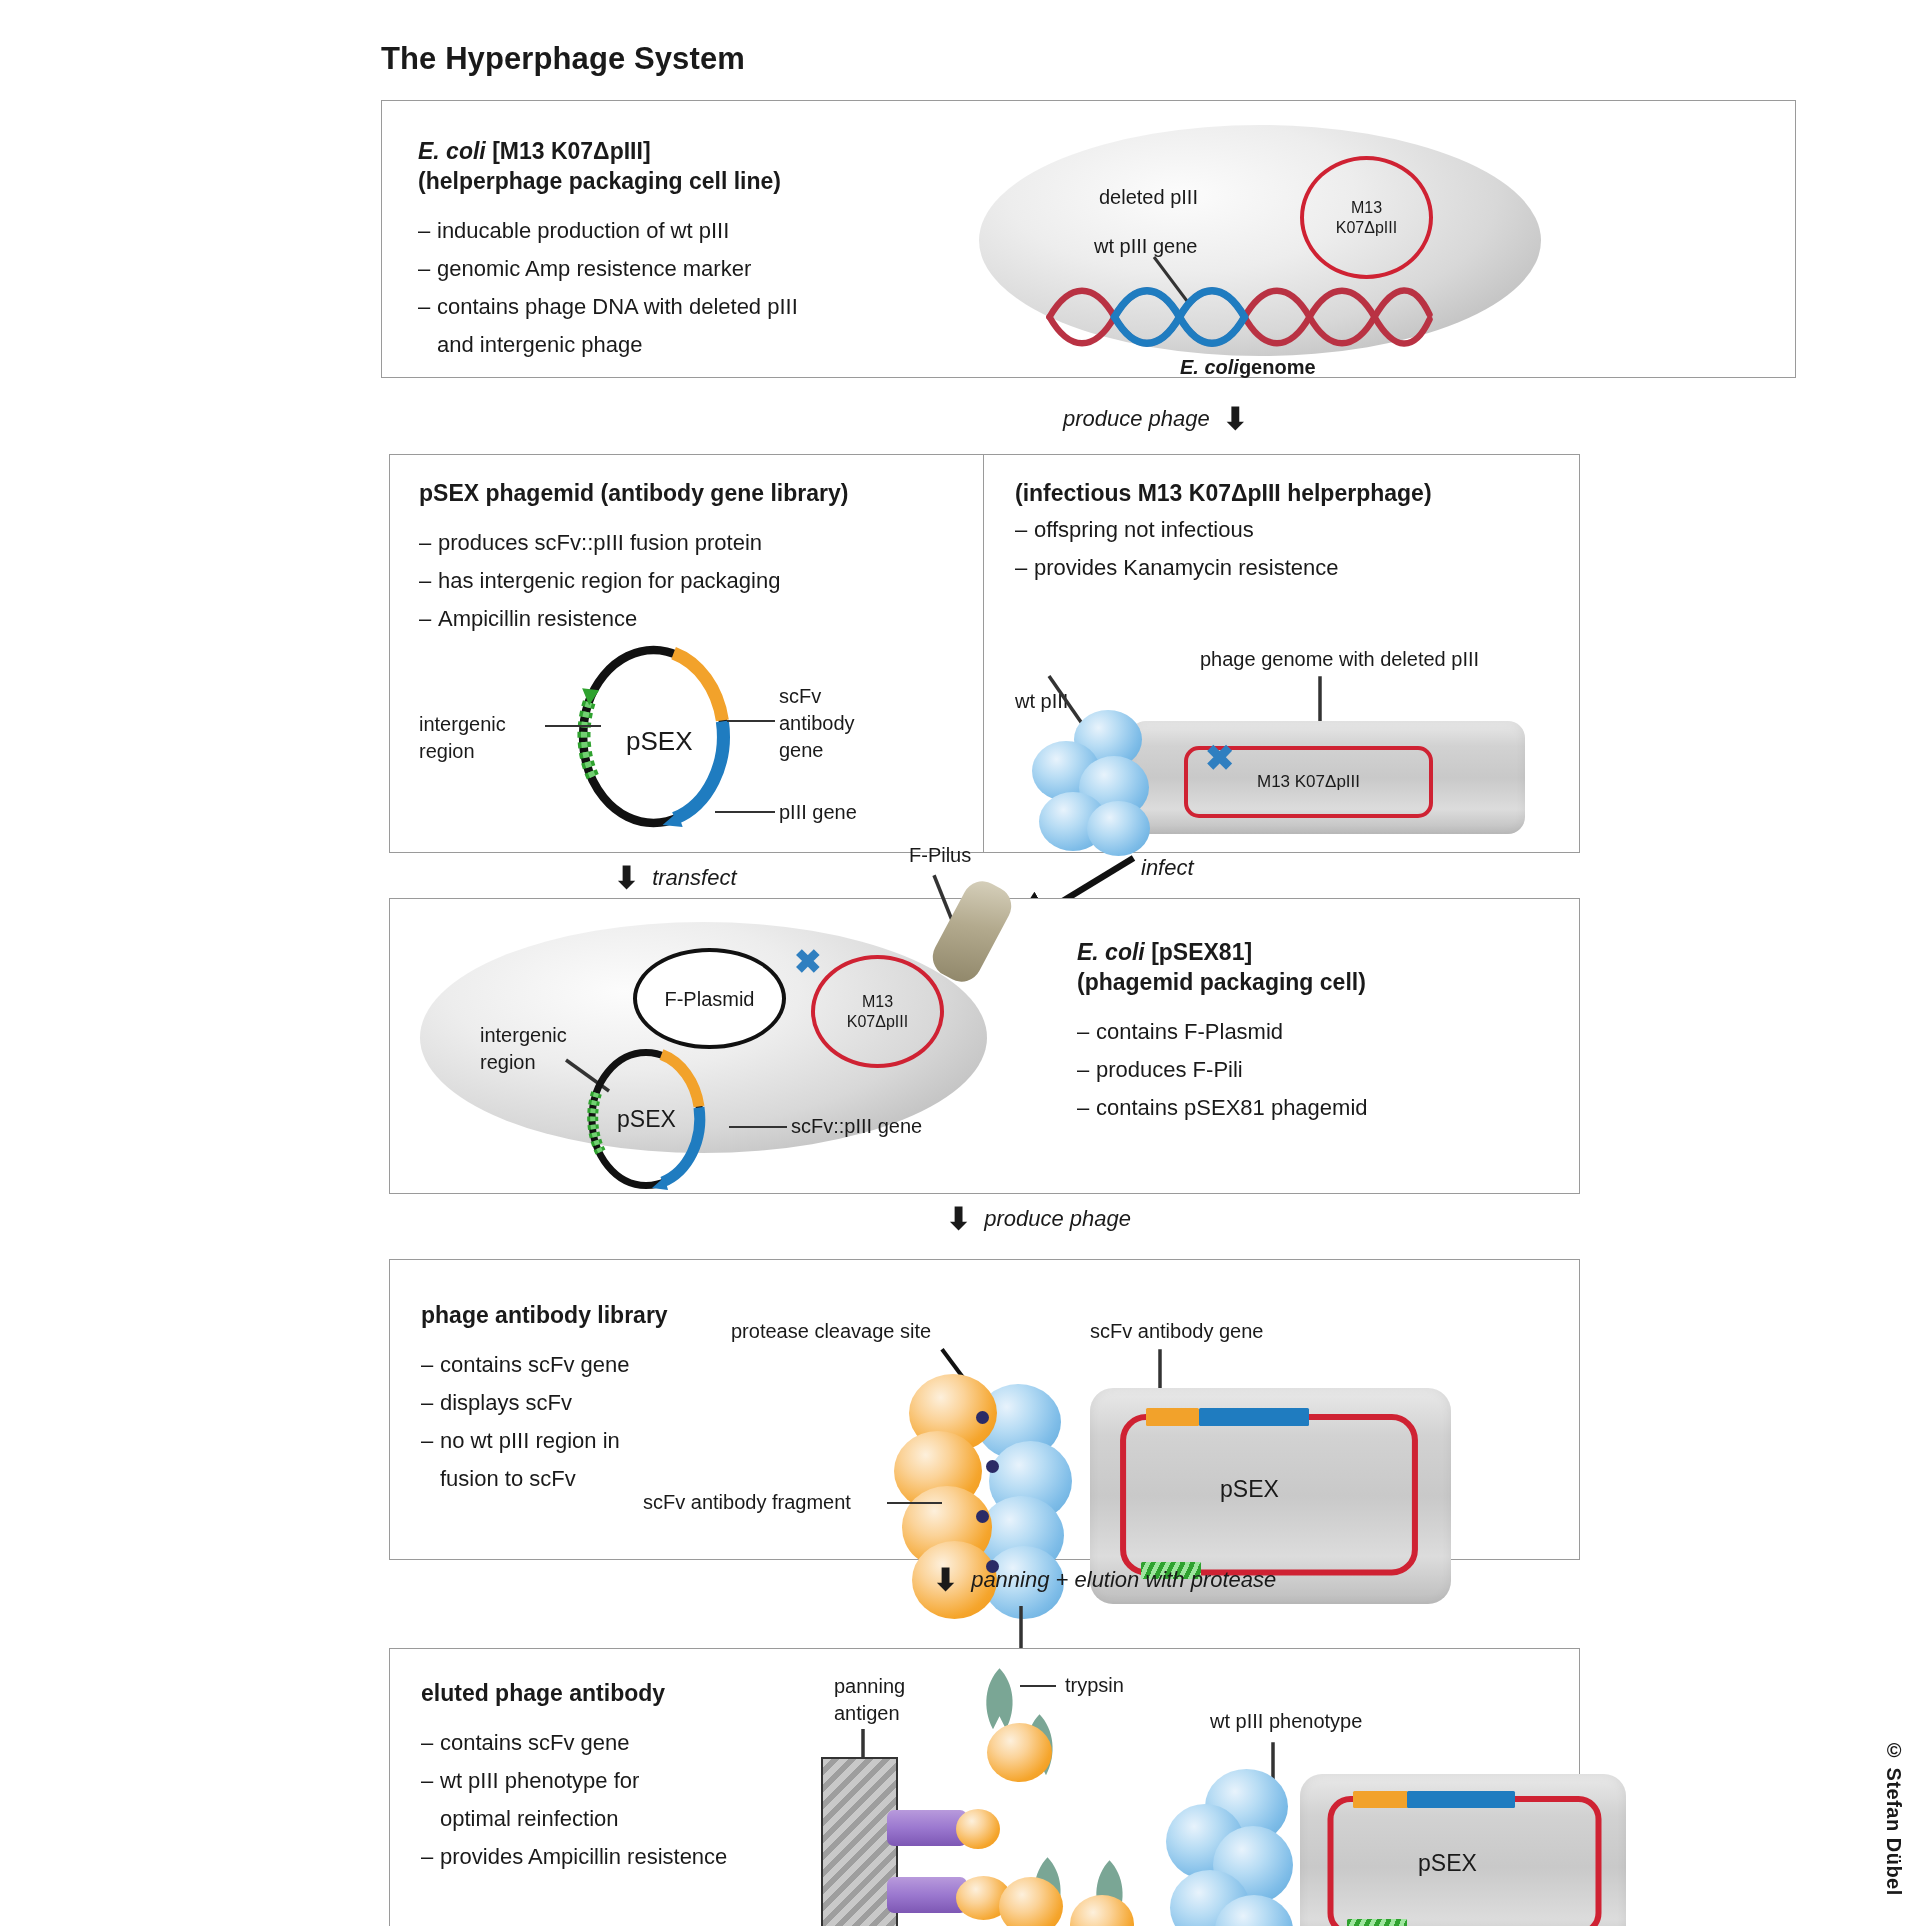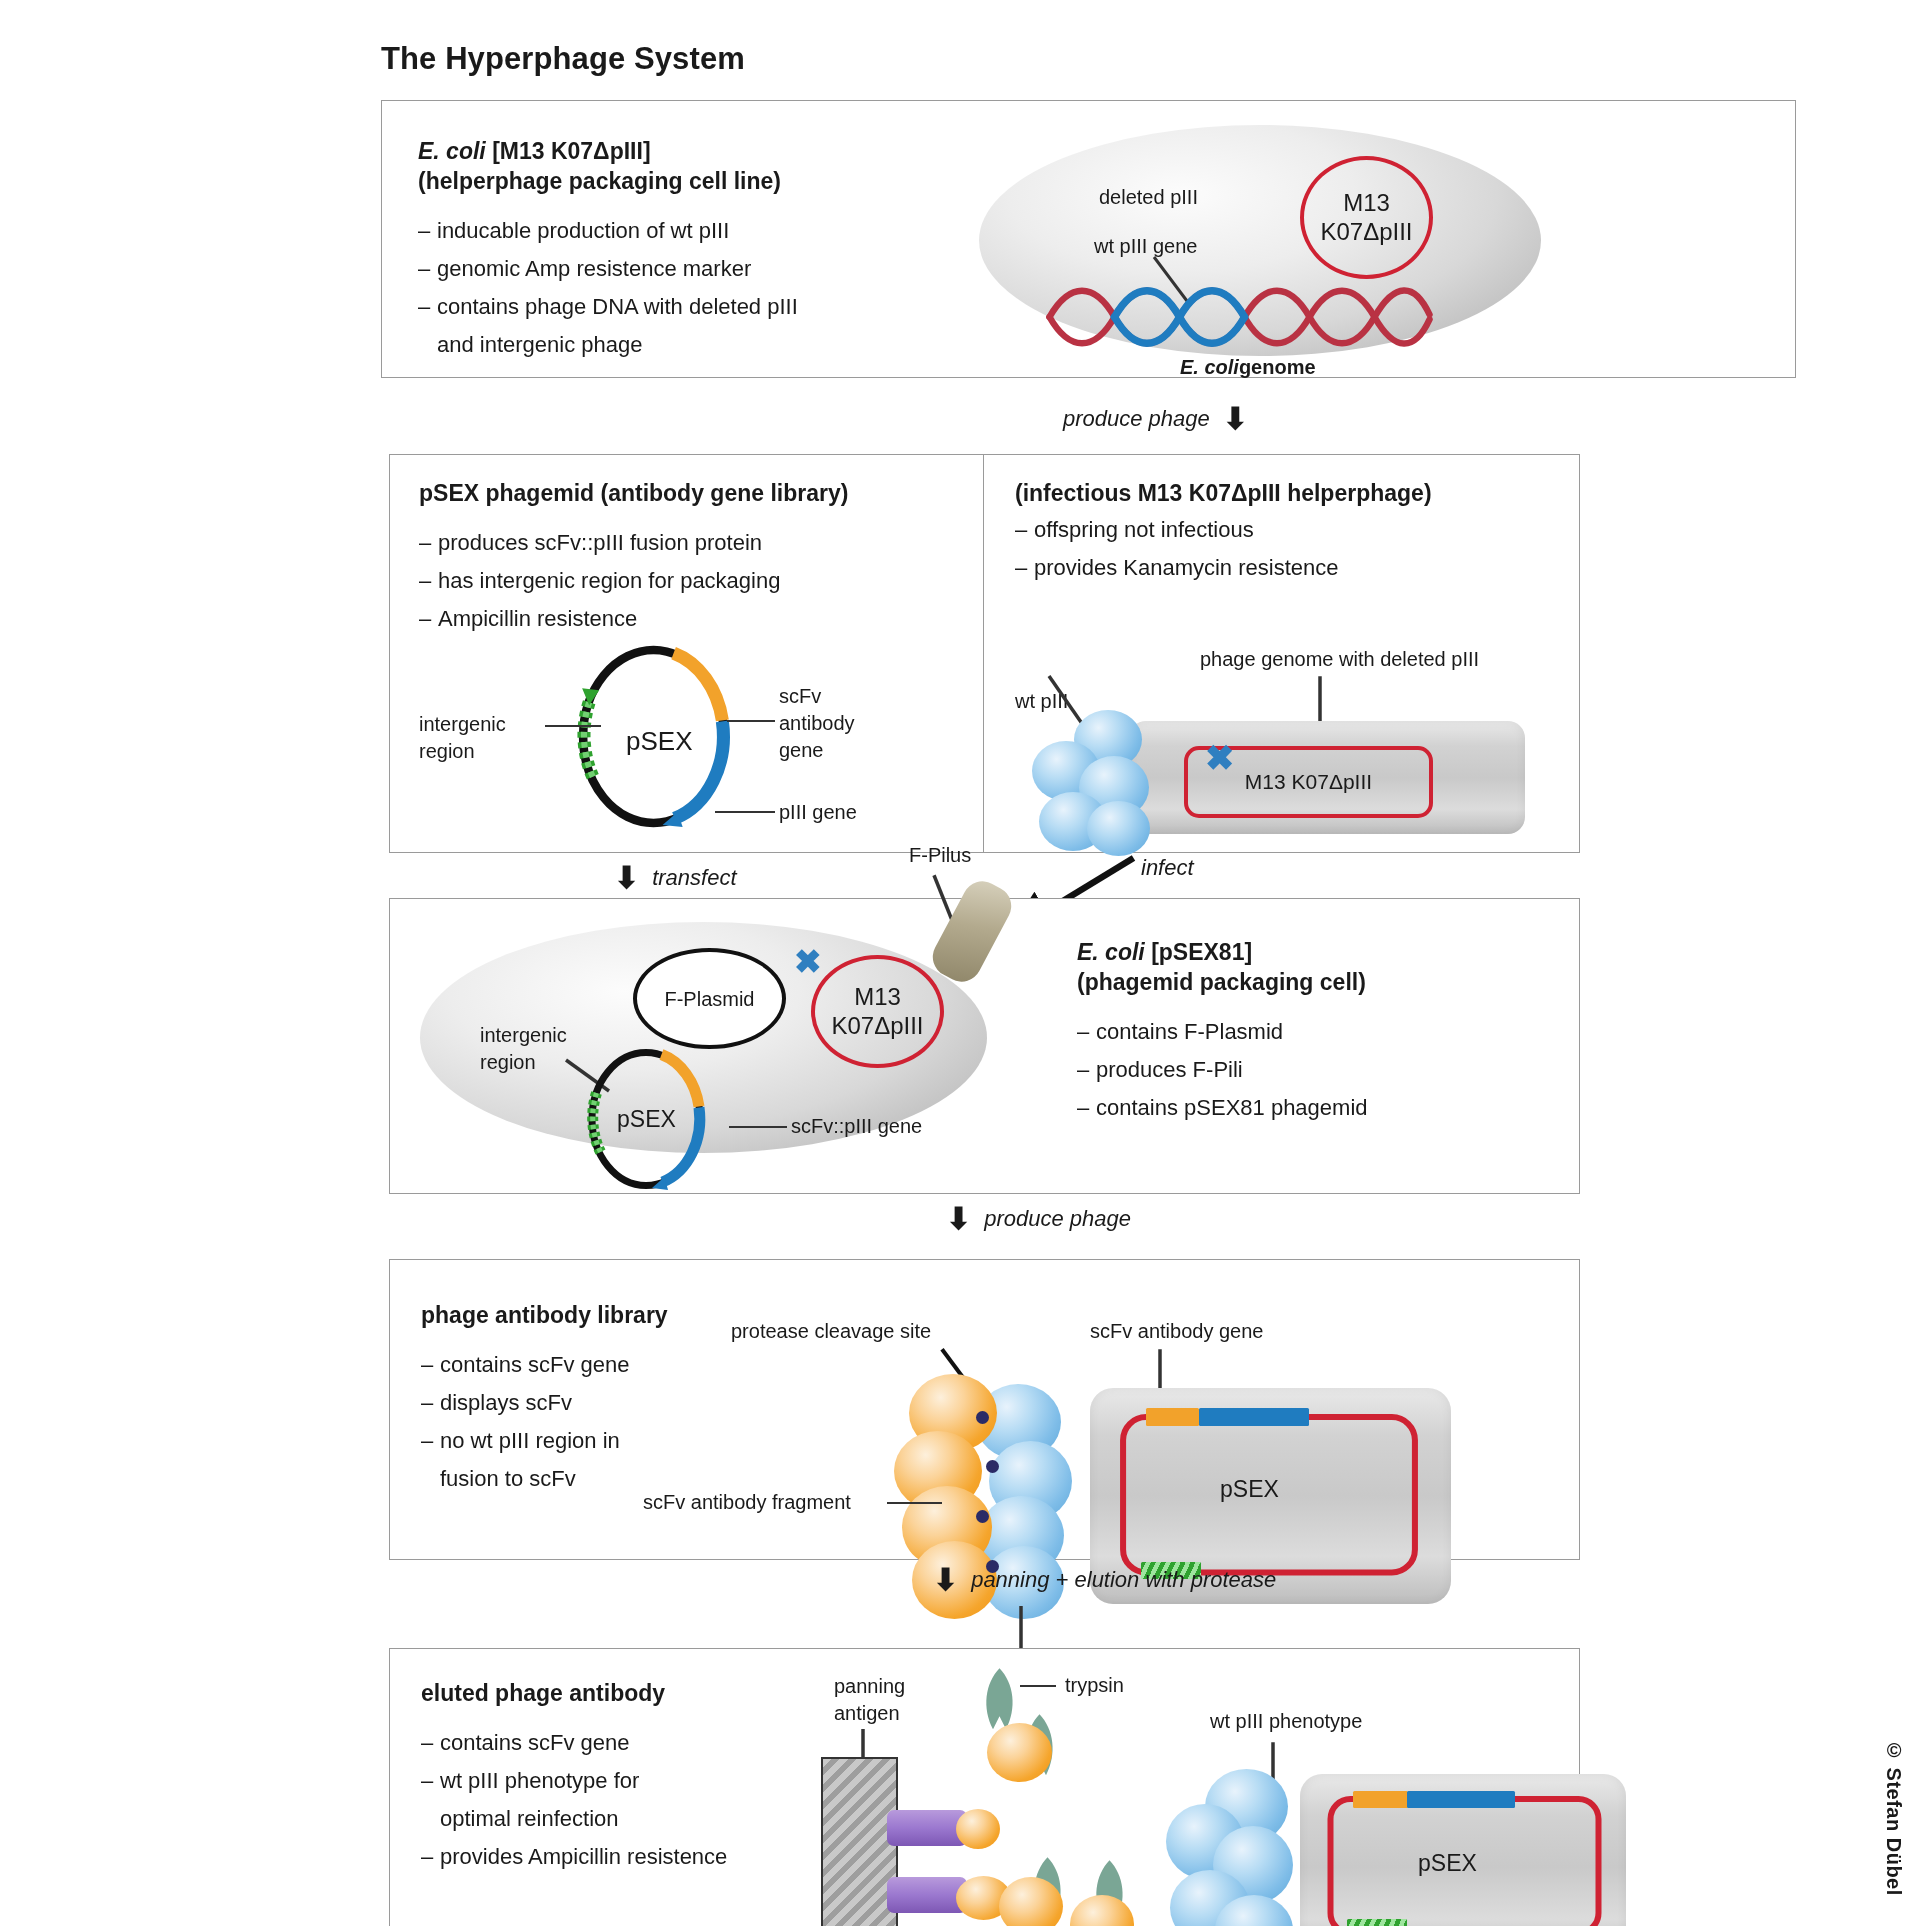--- a/index.html
+++ b/index.html
@@ -28,41 +28,41 @@
   
   .cell{position:absolute;border-radius:50%;
         background:radial-gradient(ellipse at 36% 30%, #fcfcfc 0%, #ededed 34%, #d8d8d8 62%, #b9b9b9 88%, #ababab 100%);}
 
   .lbl{position:absolute;font-size:20px;white-space:nowrap;}
   .lbl.b{font-weight:bold;}
 
   
   .redoval{position:absolute;border:4.5px solid #cf2233;border-radius:50%;
            display:flex;align-items:center;justify-content:center;text-align:center;
-           font-size:24px;line-height:1.2;background:transparent;}
+           font-size:16px;line-height:1.2;background:transparent;}
   .blackoval{position:absolute;border:4.5px solid #111;border-radius:50%;
            display:flex;align-items:center;justify-content:center;text-align:center;
            font-size:20px;line-height:1.2;background:#fff;}
 
   .leader{position:absolute;background:#333;height:2px;transform-origin:left center;}
 
   
   .ring{position:absolute;}
 
   
   .phagebody{position:absolute;border-radius:17px;
       background:linear-gradient(180deg,#e9e9e9 0%,#d2d2d2 22%,#c9c9c9 50%,#dcdcdc 78%,#bdbdbd 100%);
       box-shadow:inset 0 0 11px rgba(0,0,0,.07);}
 
   .capsid{position:absolute;border-radius:50%;
       background:radial-gradient(circle at 36% 30%, #e8f3fc 0%, #b7dcf4 32%, #7fbde8 68%, #5aa5d8 100%);}
   .capsid.orange{background:radial-gradient(circle at 36% 30%, #fdf0dc 0%, #fbd399 30%, #f5a52c 70%, #ef9312 100%);}
 
   .genomeRect{position:absolute;border:4px solid #cf2233;border-radius:15px;
-      display:flex;align-items:center;justify-content:center;font-size:21px;}
+      display:flex;align-items:center;justify-content:center;font-size:17px;}
 
   .seg{position:absolute;border-radius:1.5px;}
   .seg.orange{background:#f2a22b;}
   .seg.blue{background:#1f7cc0;}
   .seg.green{background:repeating-linear-gradient(115deg,#2fa22f 0 4.5px,#9ee59e 4.5px 9px);}
 
   .xmark{position:absolute;color:#2f7fc0;font-weight:bold;line-height:1;}
 
   
   .pilus{position:absolute;border-radius:20px;

